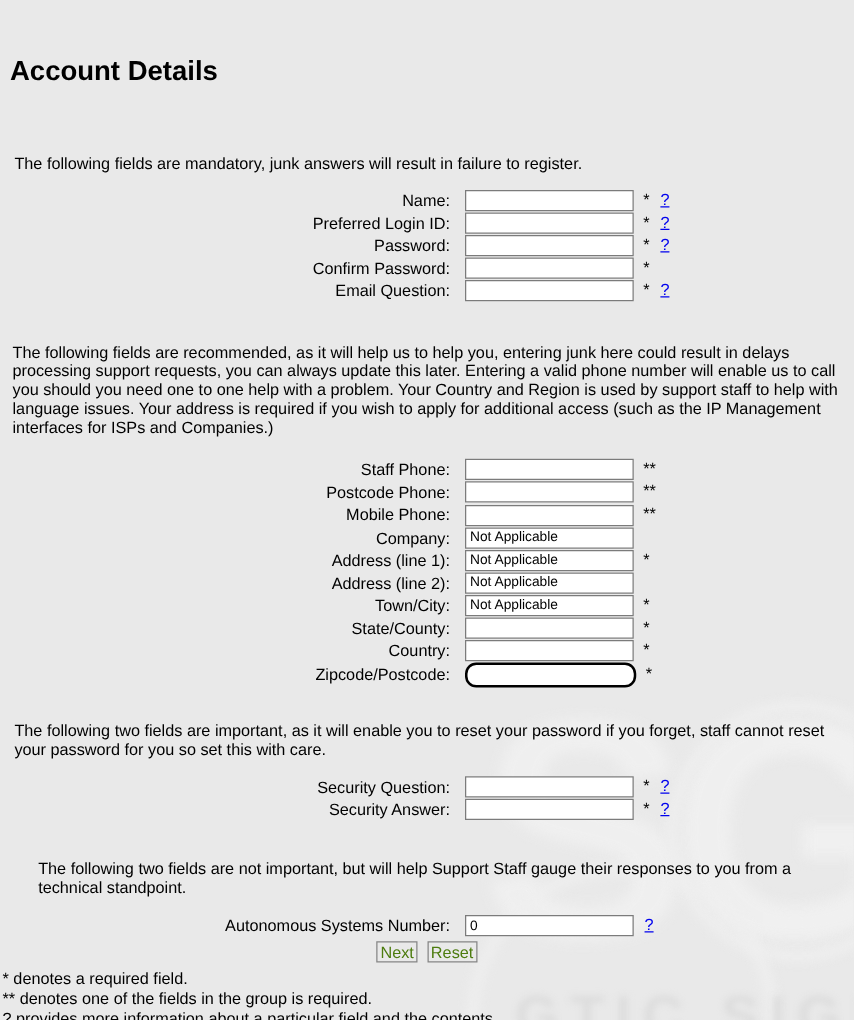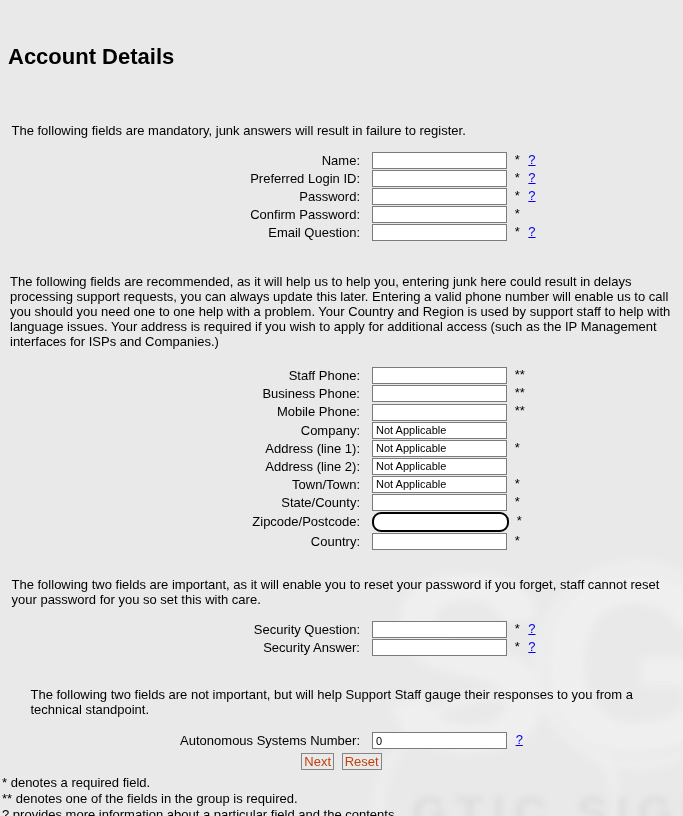--- a/index.html
+++ b/index.html
@@ -57,21 +57,21 @@
     border:1px solid #7b7b7b;background:#fff;border-radius:0;
     font-family:"Liberation Sans",sans-serif;font-size:11px;
     appearance:none;-webkit-appearance:none;-moz-appearance:none;
     padding:0 20px 0 3px;margin:0;
   }
   .chev{position:absolute;right:5px;top:5px;pointer-events:none;line-height:0;}
   .buttons{text-align:center;margin-top:3px;}
   .btn{
     font-family:"Liberation Sans",sans-serif;font-size:13px;
     background:#e9e9e9;border:1px solid #858585;border-radius:0;
-    padding:0 2px;height:17px;line-height:15px;margin:0 2px;color:#c2410c;
+    padding:0 2px;height:17px;line-height:15px;margin:0 2px;color:#4d7c0f;
   }
   .footnotes{margin:5px 0 0 2px;line-height:16px;}
 </style>
 </head>
 <body>
 
 <div class="watermark-main">SG</div>
 <div class="watermark-ring ring1"></div>
 <div class="watermark-ring ring2"></div>
 <div class="watermark-bottom">GTIC SIGN</div>
@@ -127,21 +127,21 @@
 
   <div class="frm t2">
     <div class="row">
       <div class="cell lbl">Staff Phone:</div>
       <div class="cell fld">
         <input type="text" class="txt" value="" style="">
         <span class="req">**</span>
       </div>
     </div>
     <div class="row">
-      <div class="cell lbl">Business Phone:</div>
+      <div class="cell lbl">Postcode Phone:</div>
       <div class="cell fld">
         <input type="text" class="txt" value="" style="">
         <span class="req">**</span>
       </div>
     </div>
     <div class="row">
       <div class="cell lbl">Mobile Phone:</div>
       <div class="cell fld">
         <input type="text" class="txt" value="" style="">
         <span class="req">**</span>
@@ -160,44 +160,44 @@
         <span class="req">*</span>
       </div>
     </div>
     <div class="row">
       <div class="cell lbl">Address (line 2):</div>
       <div class="cell fld">
         <input type="text" class="txt" value="Not Applicable" style="">
       </div>
     </div>
     <div class="row">
-      <div class="cell lbl">Town/Town:</div>
+      <div class="cell lbl">Town/City:</div>
       <div class="cell fld">
         <input type="text" class="txt" value="Not Applicable" style="">
         <span class="req">*</span>
       </div>
     </div>
     <div class="row">
       <div class="cell lbl">State/County:</div>
       <div class="cell fld">
         <input type="text" class="txt" value="" style="">
         <span class="req">*</span>
       </div>
     </div>
     <div class="row">
+      <div class="cell lbl">Country:</div>
+      <div class="cell fld">
+        <input type="text" class="txt" value="" style="">
+        <span class="req">*</span>
+      </div>
+    </div>
+    <div class="row">
       <div class="cell lbl">Zipcode/Postcode:</div>
       <div class="cell fld">
         <input type="text" class="txt focusring" value="" style="">
-        <span class="req">*</span>
-      </div>
-    </div>
-    <div class="row">
-      <div class="cell lbl">Country:</div>
-      <div class="cell fld">
-        <input type="text" class="txt" value="" style="">
         <span class="req">*</span>
       </div>
     </div>
   </div>
 
   <p class="intro intro3">The following two fields are important, as it will enable you to reset your password if you forget, staff cannot reset your password for you so set this with care.</p>
 
   <div class="frm t3">
     <div class="row">
       <div class="cell lbl">Security Question:</div>

